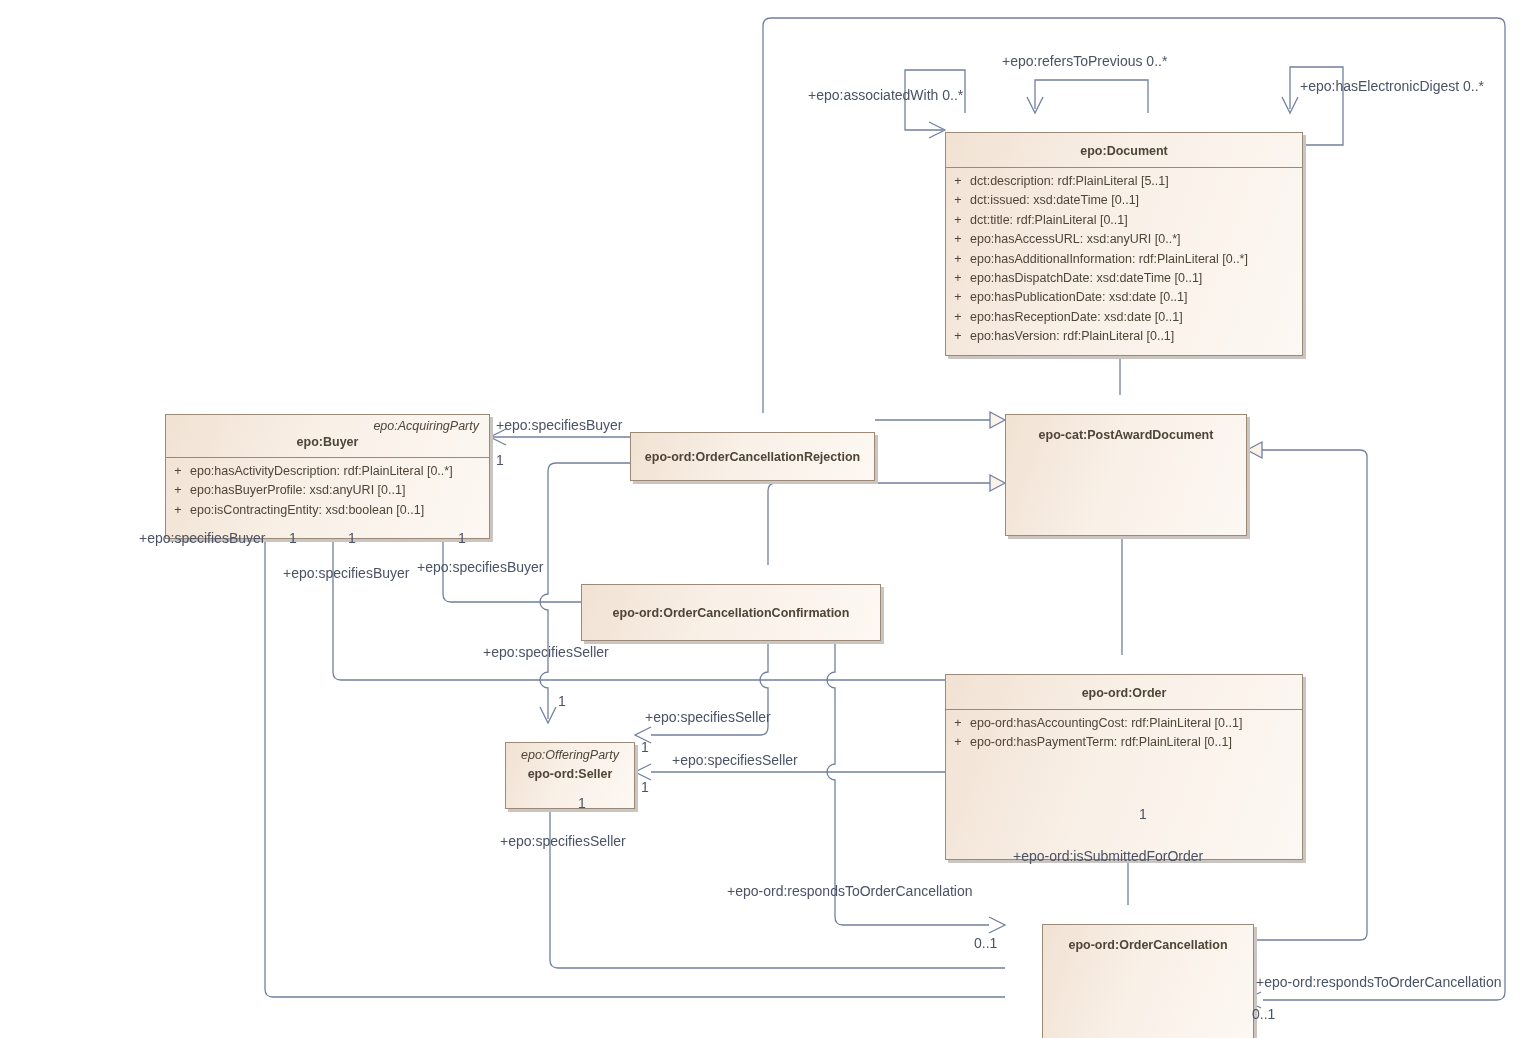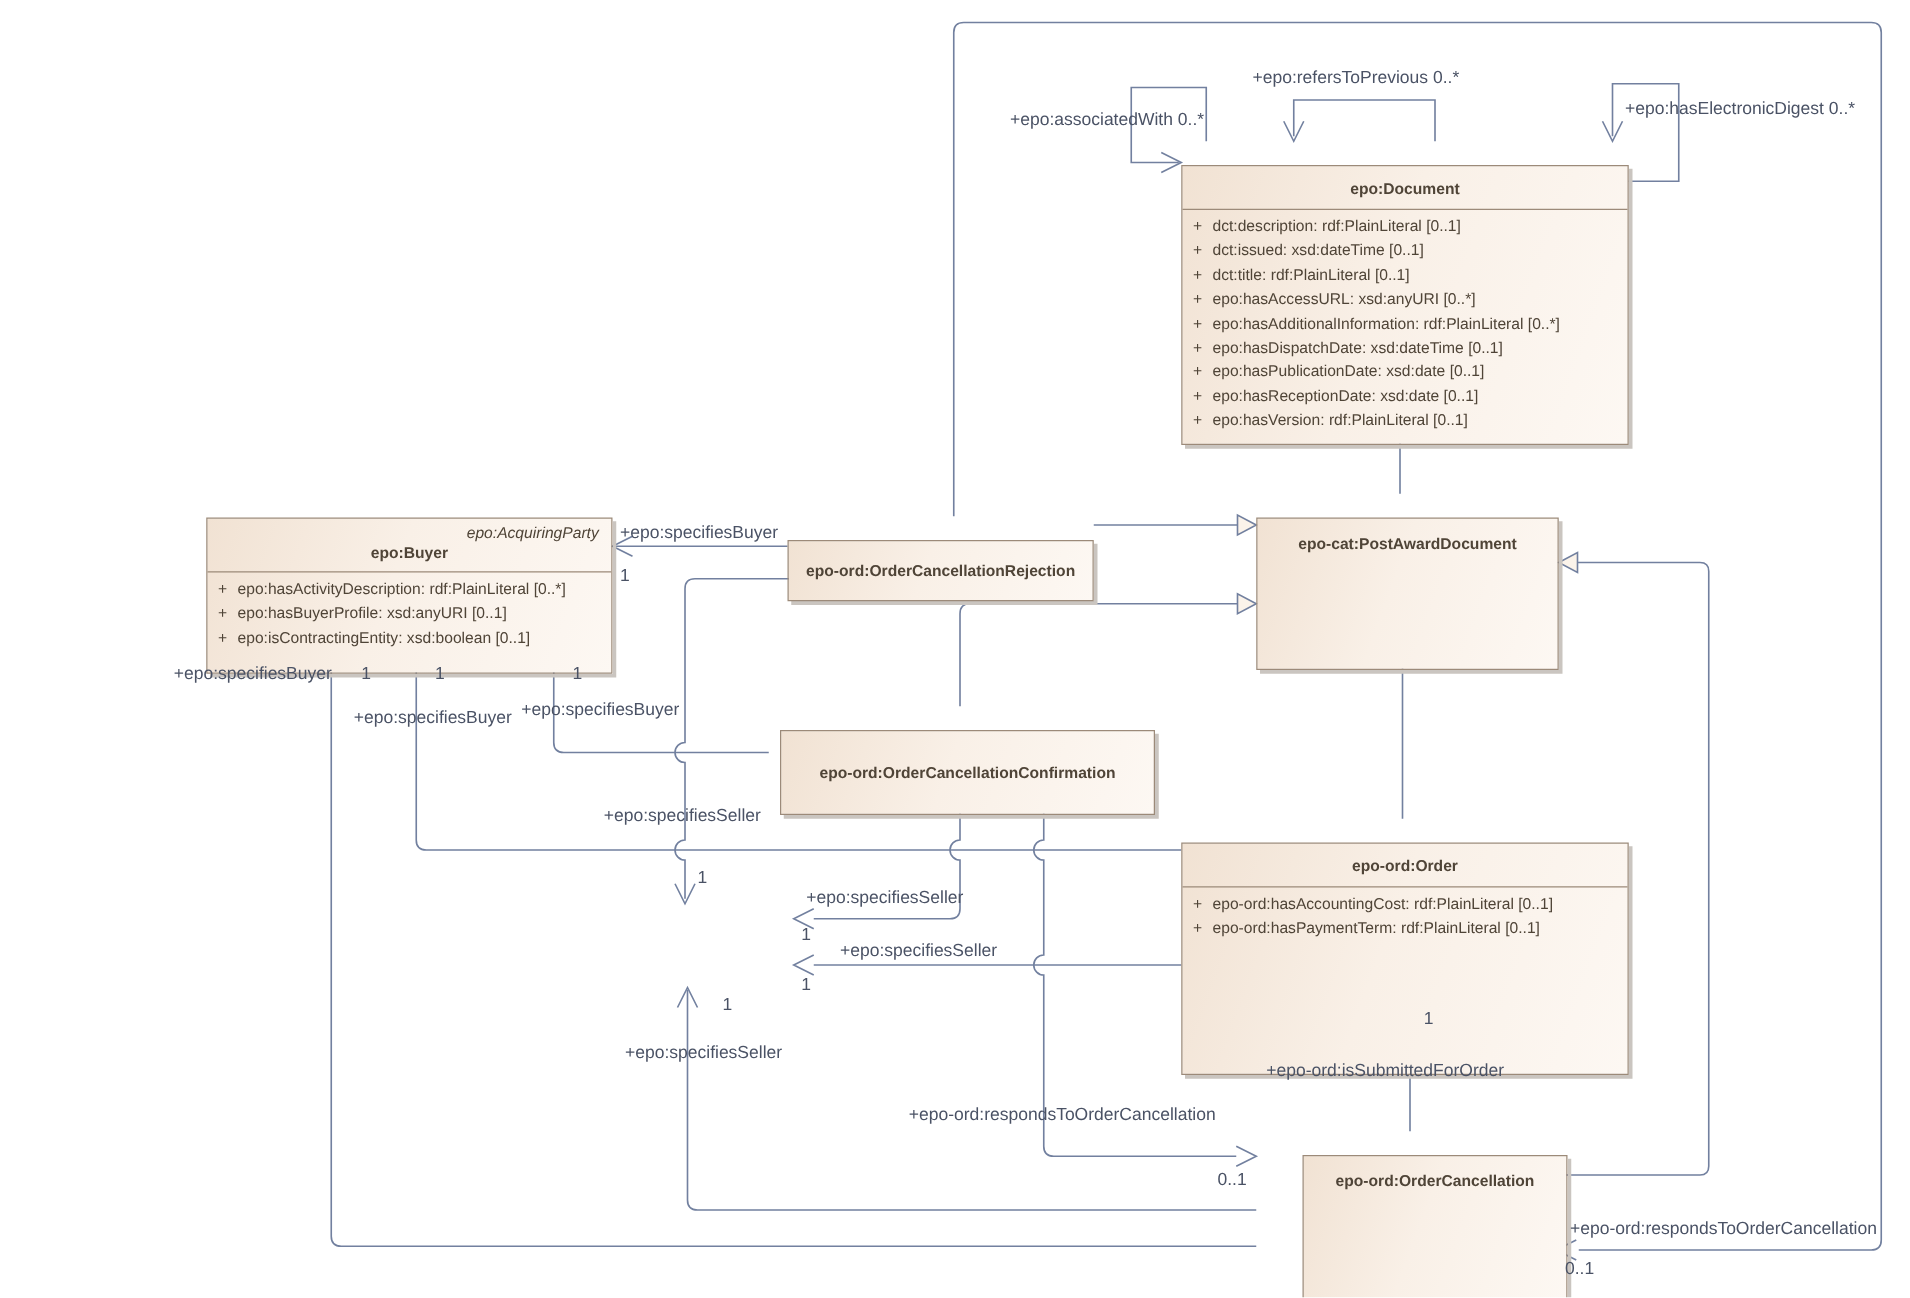--- a/index.html
+++ b/index.html
@@ -92,21 +92,21 @@
       <polygon points="1247,450 1262,442 1262,458" fill="#fbf3ea"></polygon>
     </g>
   </svg>
 
   <div class="uml-class" style="left:945px;top:113px;width:358px;height:224px">
     <div class="cls-title">epo:Document</div>
     <div class="sep"></div>
     <div class="attrs">
       <div class="attr">
           <span class="vis">+</span>
-          <span>dct:description: rdf:PlainLiteral [0..1]</span>
+          <span>dct:description: rdf:PlainLiteral [5..1]</span>
         </div>
       <div class="attr">
           <span class="vis">+</span>
           <span>dct:issued: xsd:dateTime [0..1]</span>
         </div>
       <div class="attr">
           <span class="vis">+</span>
           <span>dct:title: rdf:PlainLiteral [0..1]</span>
         </div>
       <div class="attr">
@@ -157,39 +157,43 @@
   </div>
 
   <div class="uml-class" style="left:630px;top:413px;width:245px;height:49px">
     <div class="center-name">epo-ord:OrderCancellationRejection</div>
   </div>
 
   <div class="uml-class" style="left:1005px;top:395px;width:242px;height:122px">
     <div class="cls-title tight">epo-cat:PostAwardDocument</div>
   </div>
 
-  <div class="uml-class" style="left:624px;top:565px;width:300px;height:68px">
+  <div class="uml-class" style="left:581px;top:565px;width:300px;height:57px">
     <div class="center-name">epo-ord:OrderCancellationConfirmation</div>
   </div>
 
   <div class="uml-class" style="left:945px;top:655px;width:358px;height:186px">
     <div class="cls-title">epo-ord:Order</div>
     <div class="sep"></div>
     <div class="attrs">
       <div class="attr">
           <span class="vis">+</span>
           <span>epo-ord:hasAccountingCost: rdf:PlainLiteral [0..1]</span>
         </div>
       <div class="attr">
           <span class="vis">+</span>
           <span>epo-ord:hasPaymentTerm: rdf:PlainLiteral [0..1]</span>
         </div>
     </div>
   </div>
 
+  <div class="uml-class" style="left:505px;top:723px;width:130px;height:67px">
+    <div class="stereo center">epo:OfferingParty</div>
+    <div class="cls-title" style="padding:5px 2px 2px 2px">epo-ord:Seller</div>
+  </div>
 
   <div class="uml-class" style="left:1042px;top:905px;width:212px;height:117px">
     <div class="cls-title tight">epo-ord:OrderCancellation</div>
   </div>
 
   <span class="elabel" style="left:808px;top:88px">+epo:associatedWith 0..*</span>
   <span class="elabel" style="left:1002px;top:54px">+epo:refersToPrevious 0..*</span>
   <span class="elabel" style="left:1300px;top:79px">+epo:hasElectronicDigest 0..*</span>
   <span class="elabel" style="left:496px;top:418px">+epo:specifiesBuyer</span>
   <span class="elabel" style="left:496px;top:453px">1</span>

